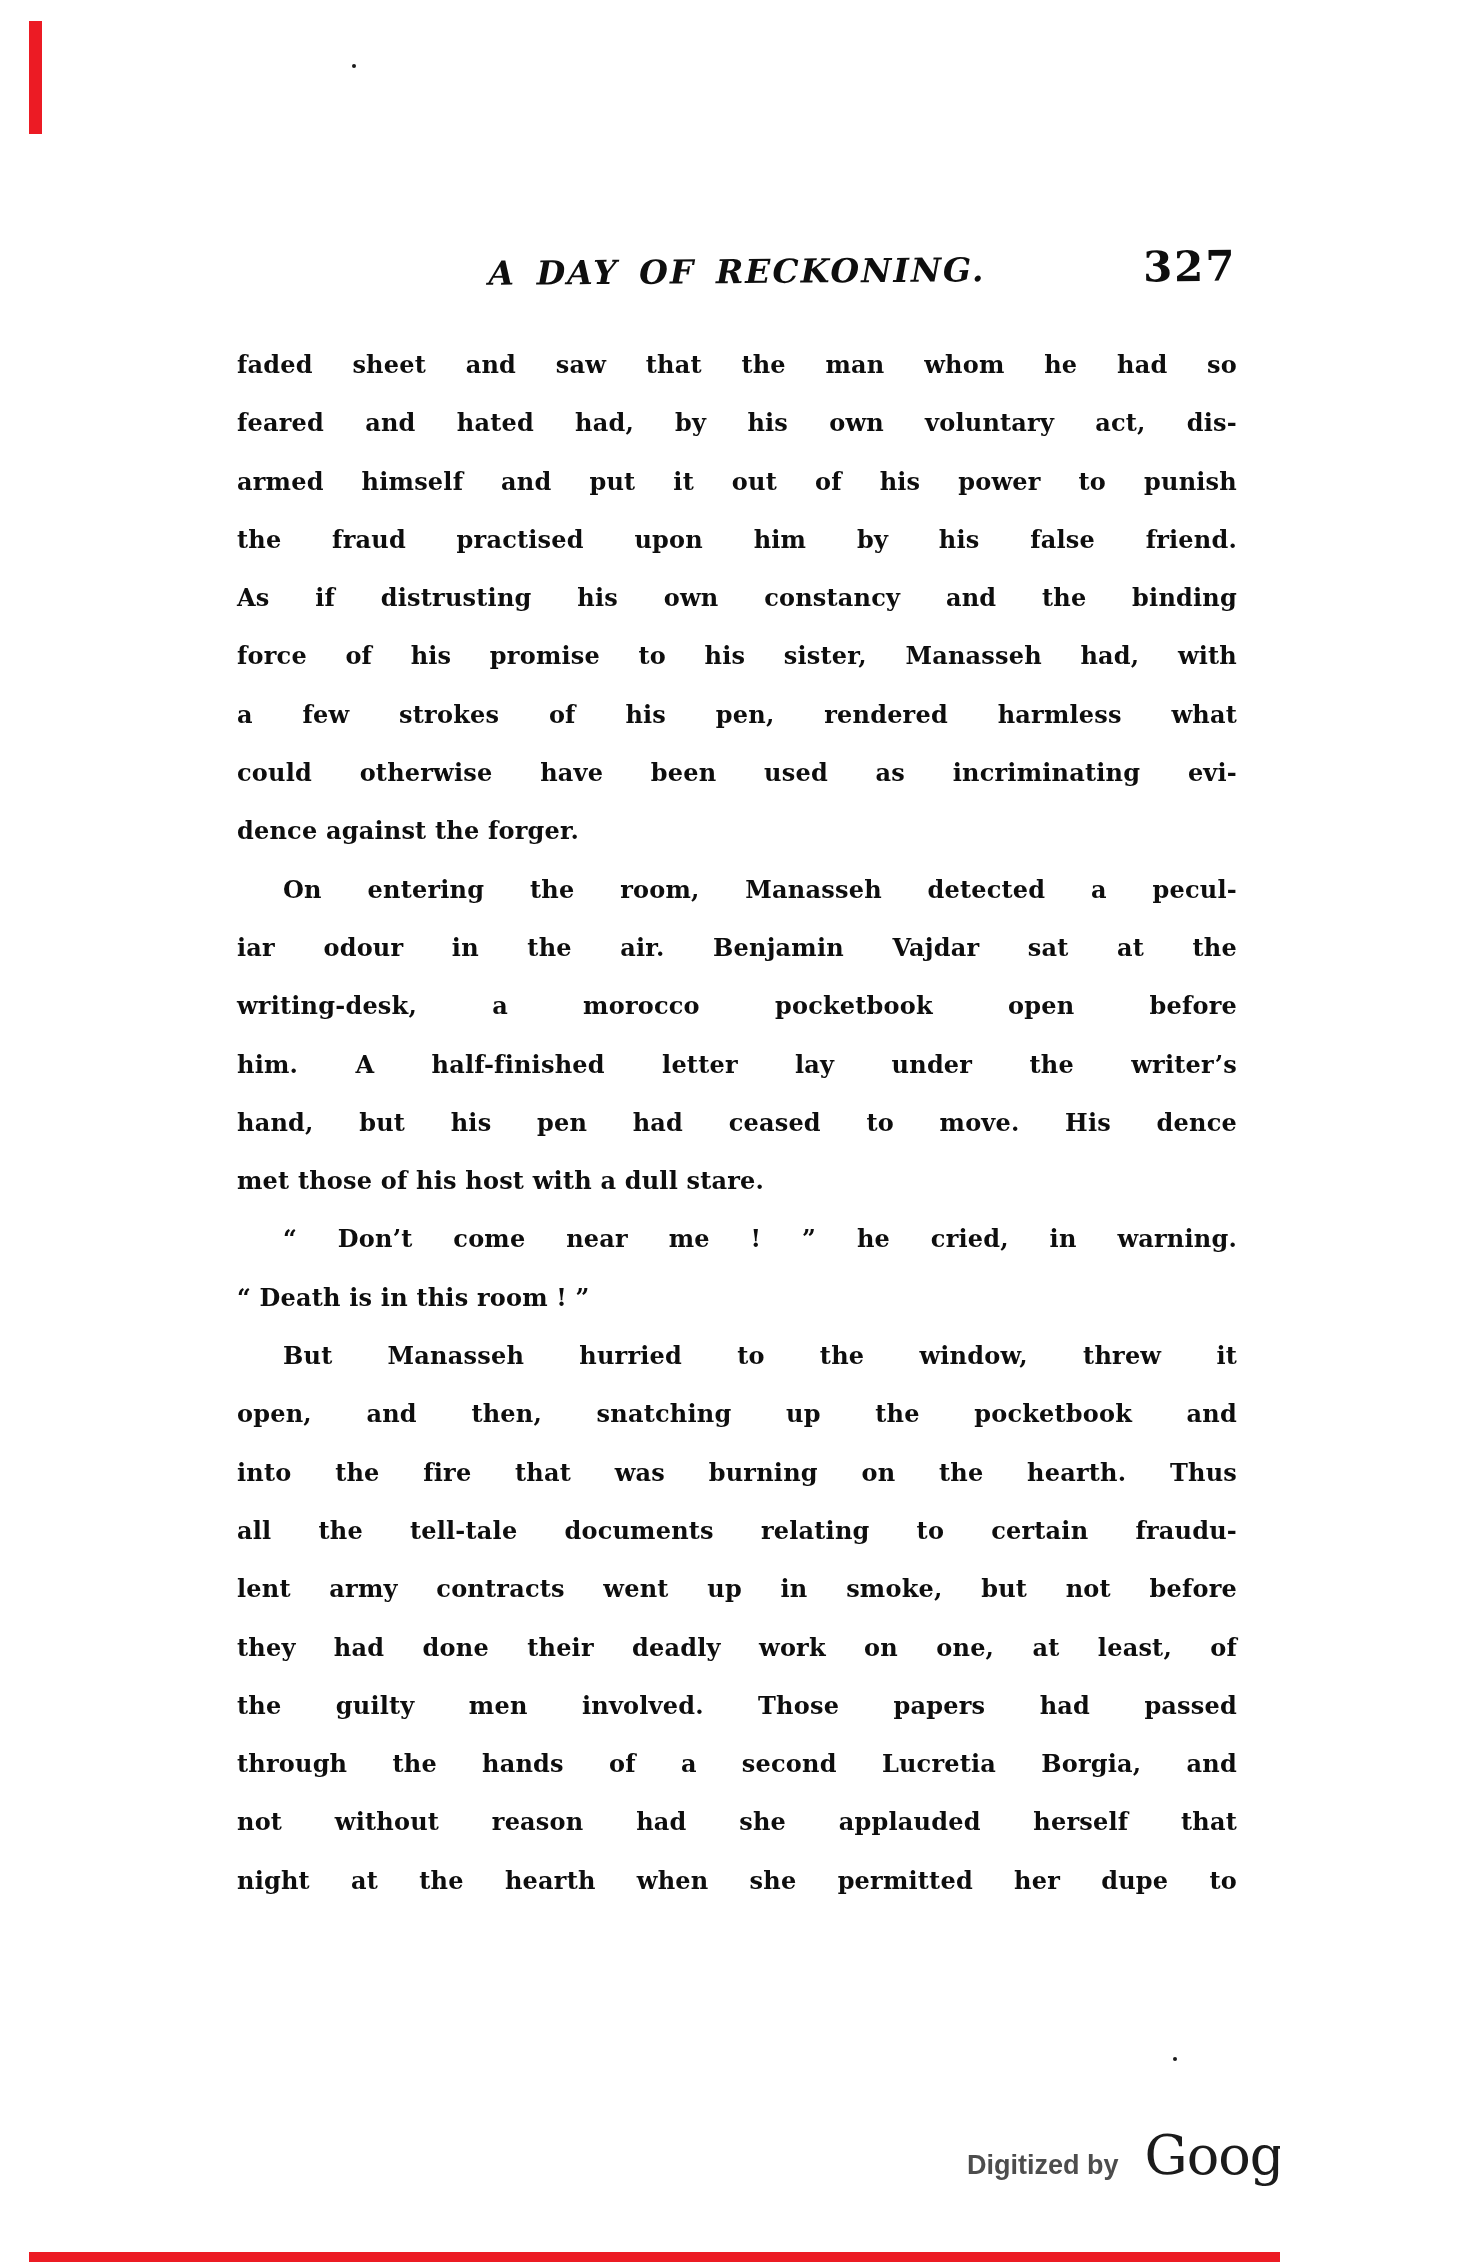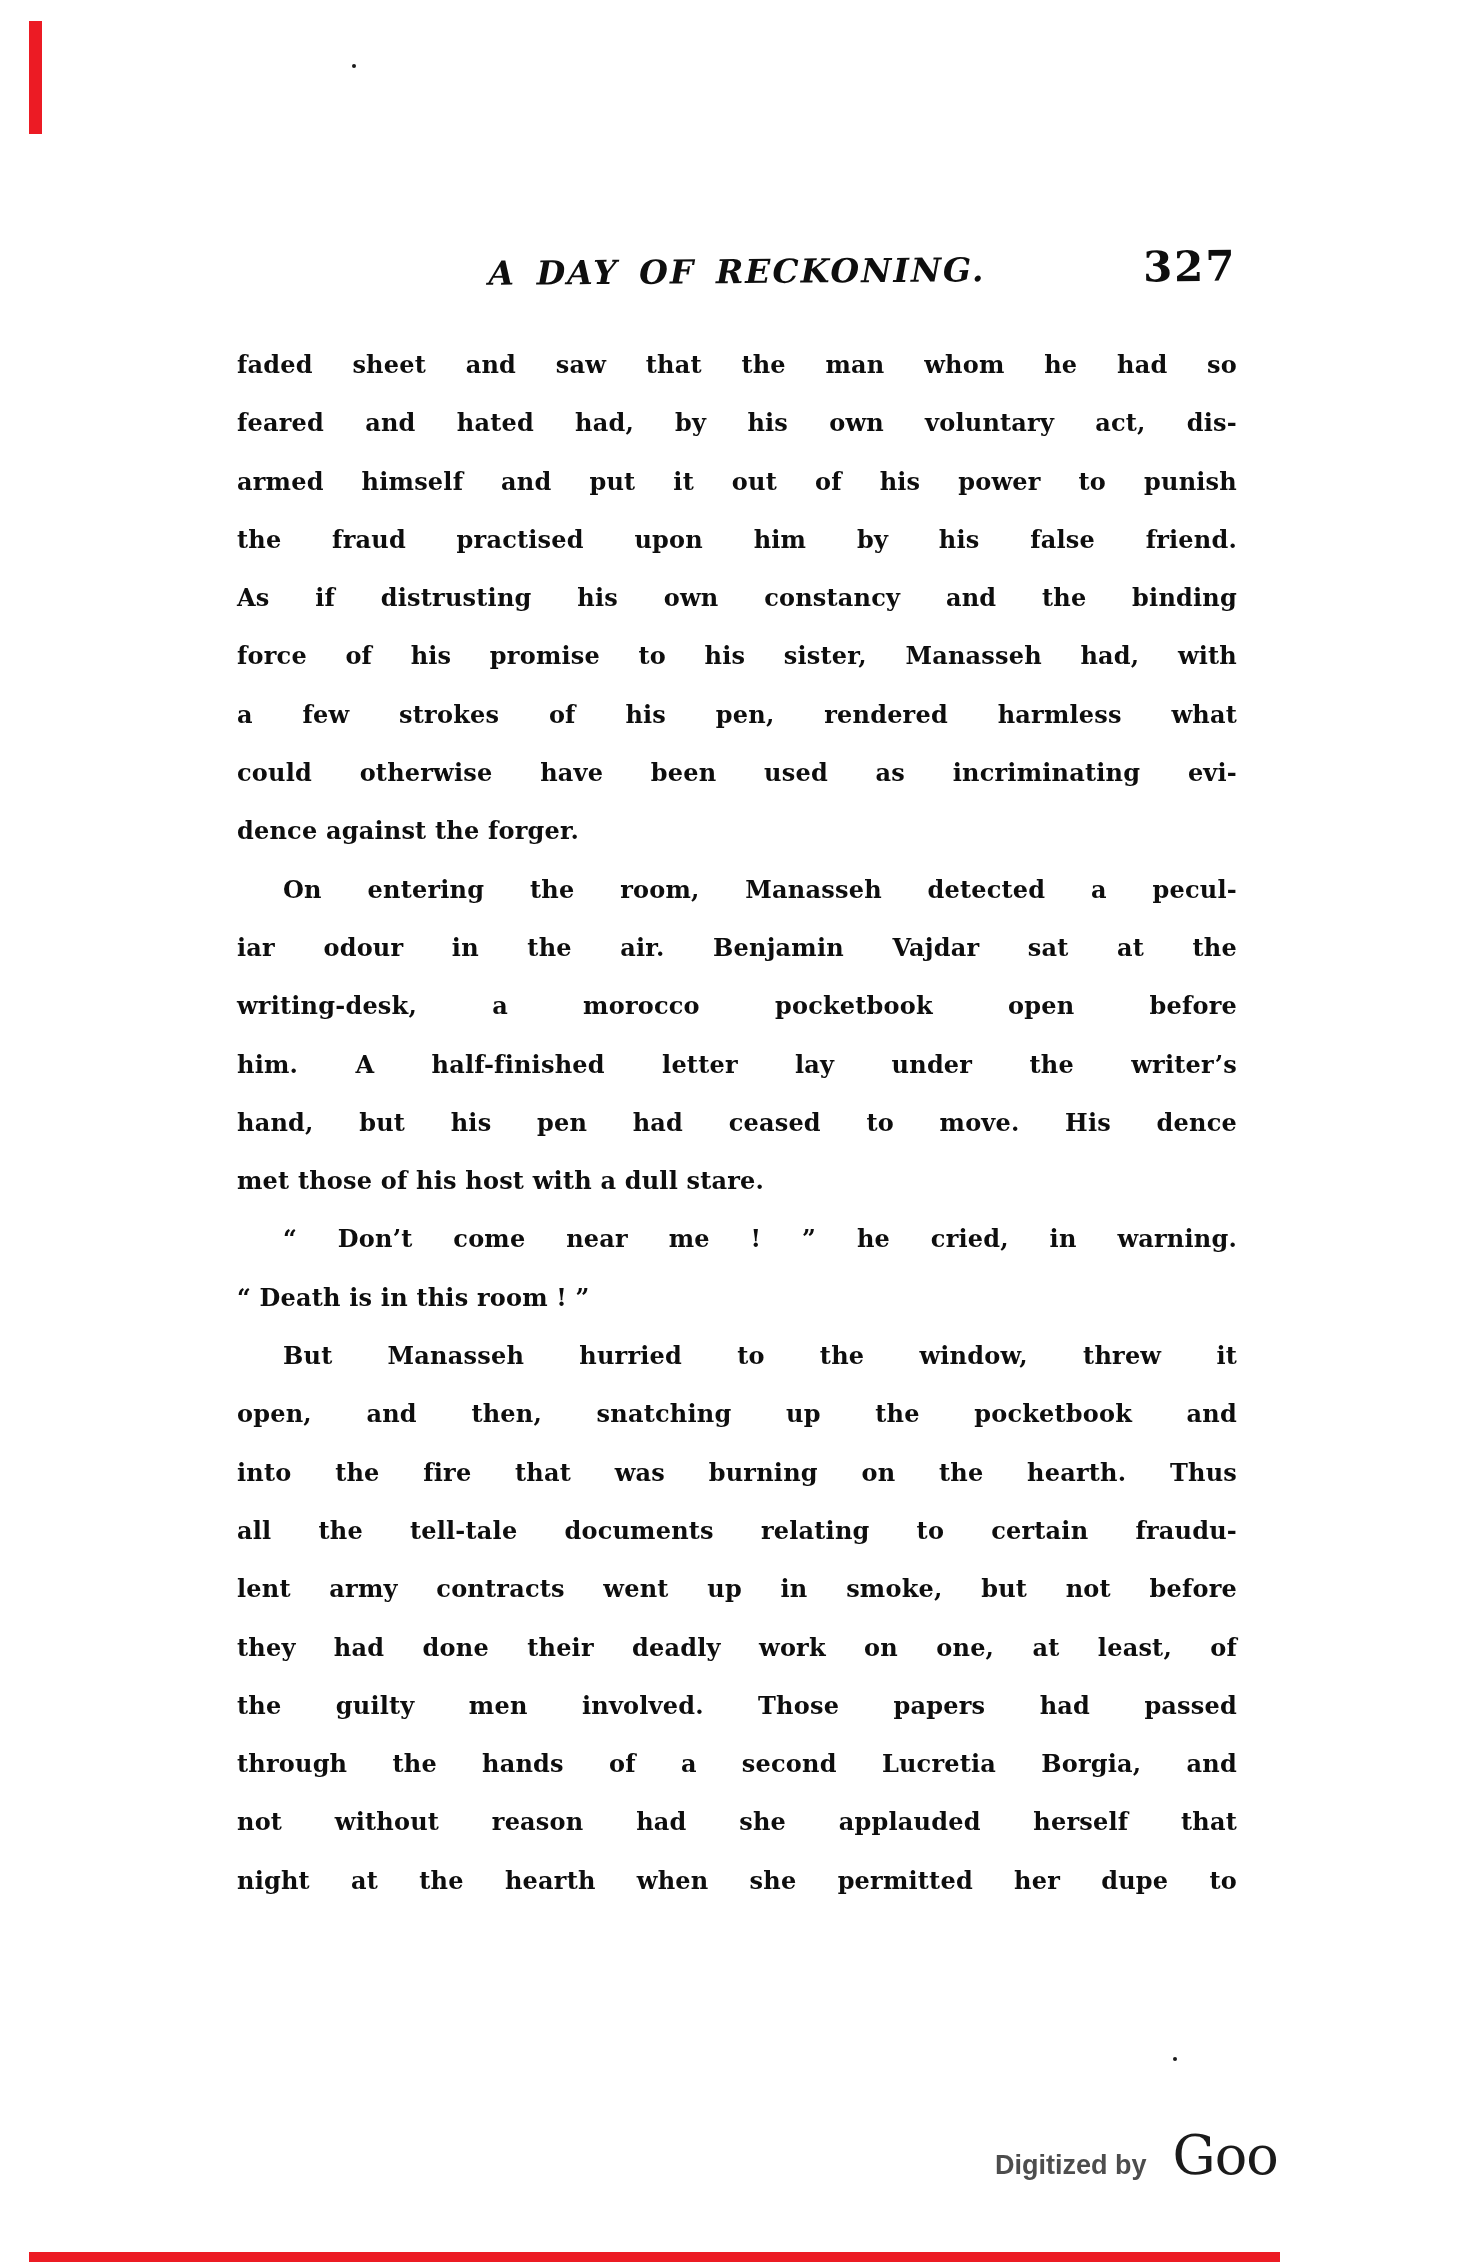--- a/index.html
+++ b/index.html
@@ -39,21 +39,21 @@
     height:58.3px;line-height:58.3px;
     font-size:24px;font-weight:700;letter-spacing:0.2px;
     text-align:justify;text-align-last:left;
     white-space:normal;
     overflow:visible;
   }
   .line.j{text-align-last:justify;}
   .line.in{text-indent:46px;}
   
   .footer-credit{
-    position:absolute;left:995px;top:2103px;
+    position:absolute;left:967px;top:2103px;
     display:inline-flex;align-items:baseline;gap:26px;
     white-space:nowrap;
     text-align:right;
   }
   .credit-label{
     font-family:"Liberation Sans", sans-serif;
     font-size:27px;font-weight:700;
     color:var(--credit,#4d4d4d);
   }
   .google-logo{

